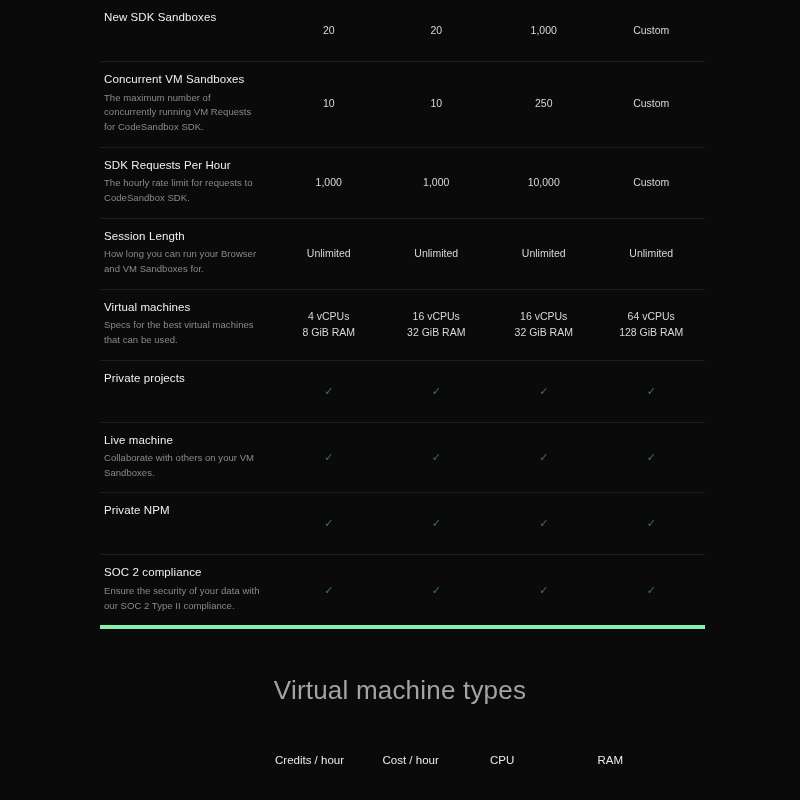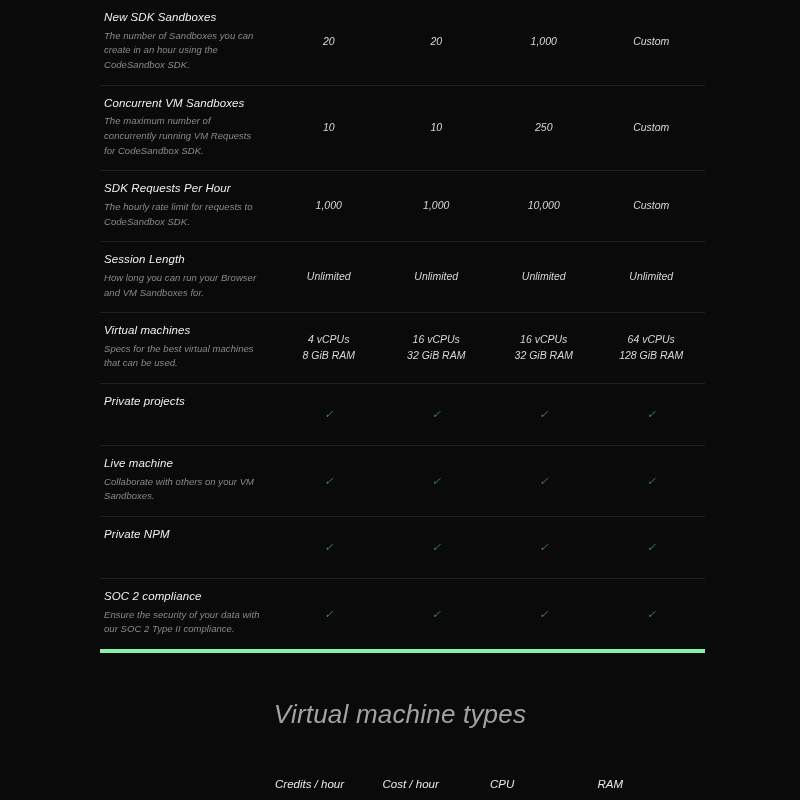--- a/index.html
+++ b/index.html
@@ -9,21 +9,20 @@
     background: #0a0a0a;
     font-family: "Liberation Sans", sans-serif;
     color: #e8e8e8;
     overflow: hidden;
   }
   .page {
     width: 800px;
     height: 628px;
     position: relative;
     background: #0a0a0a;
-    font-style: italic;
   }
   .table {
     width: 800px;
     padding: 0 95px 0 100px;
   }
   .row {
     display: flex;
     align-items: stretch;
     border-bottom: 1px solid #1e1e1e;
     min-height: 62px;
@@ -96,21 +95,20 @@
 </style>
 </head>
 <body>
 
 <div class="page">
 
   <div class="table" id="table-root">
       <div class="row">
         <div class="feature-cell">
           <div class="feature-title">New SDK Sandboxes</div>
-          <div class="feature-desc">The number of Sandboxes you can create in an hour using the CodeSandbox SDK.</div>
         </div>
         <div class="val-cell">
           <span>20</span>
         </div>
         <div class="val-cell">
           <span>20</span>
         </div>
         <div class="val-cell">
           <span>1,000</span>
         </div>

